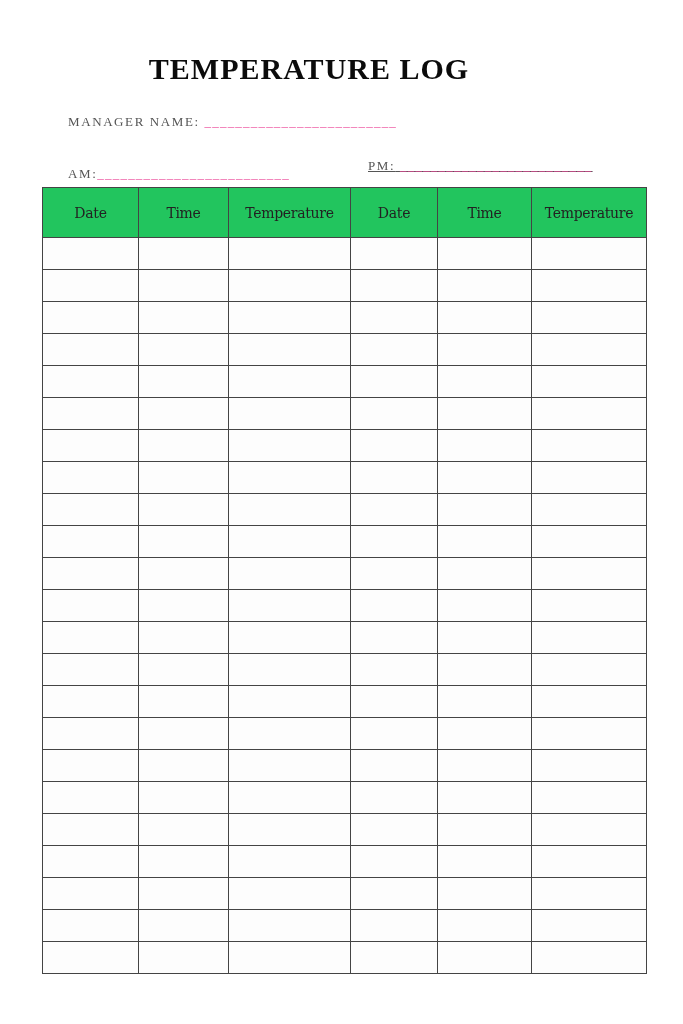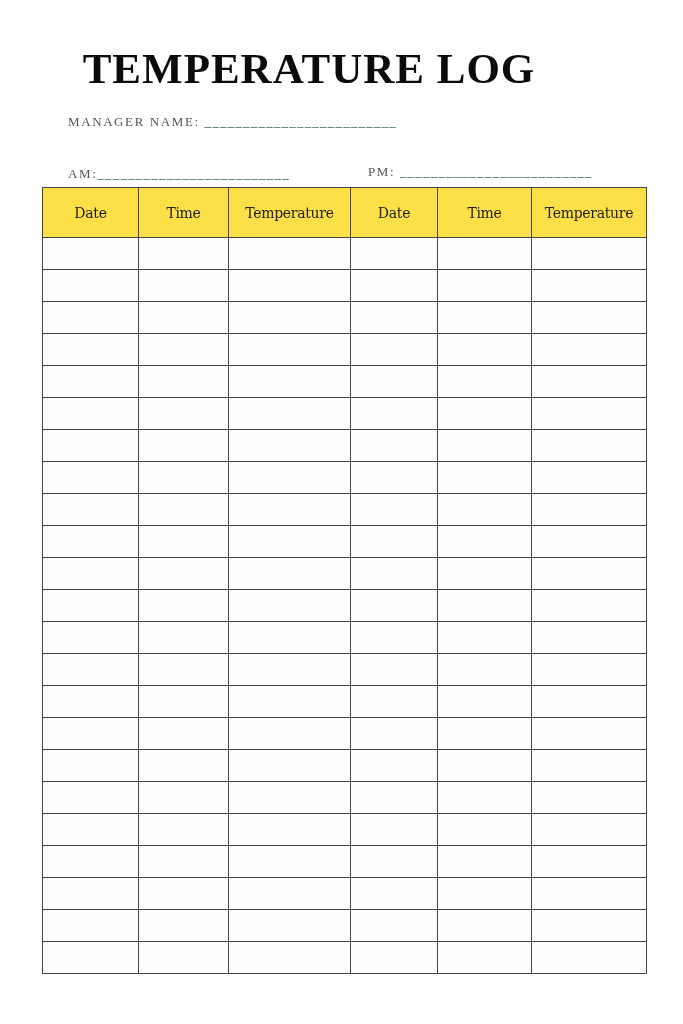--- a/index.html
+++ b/index.html
@@ -1,36 +1,36 @@
 <!DOCTYPE html>
 <html><head>
 <meta charset="utf-8">
 <style>
   html, body { margin: 0; padding: 0; background: #ffffff; }
   body { width: 683px; height: 1024px; position: relative; overflow: hidden; font-family: "DejaVu Serif", serif; color: #111; }
   .title {
     position: absolute; left: 0; top: 44px; width: 618px; text-align: center;
-    font-family: "Liberation Serif", serif; font-weight: bold; font-size: 43px;
+    font-family: "Liberation Serif", serif; font-weight: bold; font-size: 30px;
     letter-spacing: 1px; color: #0b0b0b; line-height: 50px;
   }
   .field {
     position: absolute; font-family: "Liberation Serif", serif; font-size: 13px;
     letter-spacing: 1.6px; color: #555; white-space: nowrap; line-height: 16px;
   }
-  .field .blank { letter-spacing: 1.2px; color: #14532d; }
+  .field .blank { letter-spacing: 1.2px; color: #ec4899; }
   #mgr { left: 68px; top: 114px; }
   #am  { left: 68px; top: 166px; }
-  #pm  { left: 368px; top: 164px; }
+  #pm  { left: 368px; top: 158px; text-decoration: underline; }
   table.log {
     position: absolute; left: 42px; top: 187px; width: 604px;
     border-collapse: collapse; table-layout: fixed;
   }
   table.log th, table.log td { border: 1.5px solid #444; padding: 0; }
   table.log th {
-    background: #fde047; height: 49px; font-weight: normal;
+    background: #22c55e; height: 49px; font-weight: normal;
     font-family: "DejaVu Serif", serif; font-size: 14px; color: #222; letter-spacing: -0.3px;
   }
   table.log td { height: 31px; background: #fdfdfd; }
 </style>
 </head>
 <body>
 
 <div class="title">TEMPERATURE LOG</div>
 
 <div class="field" id="mgr">

